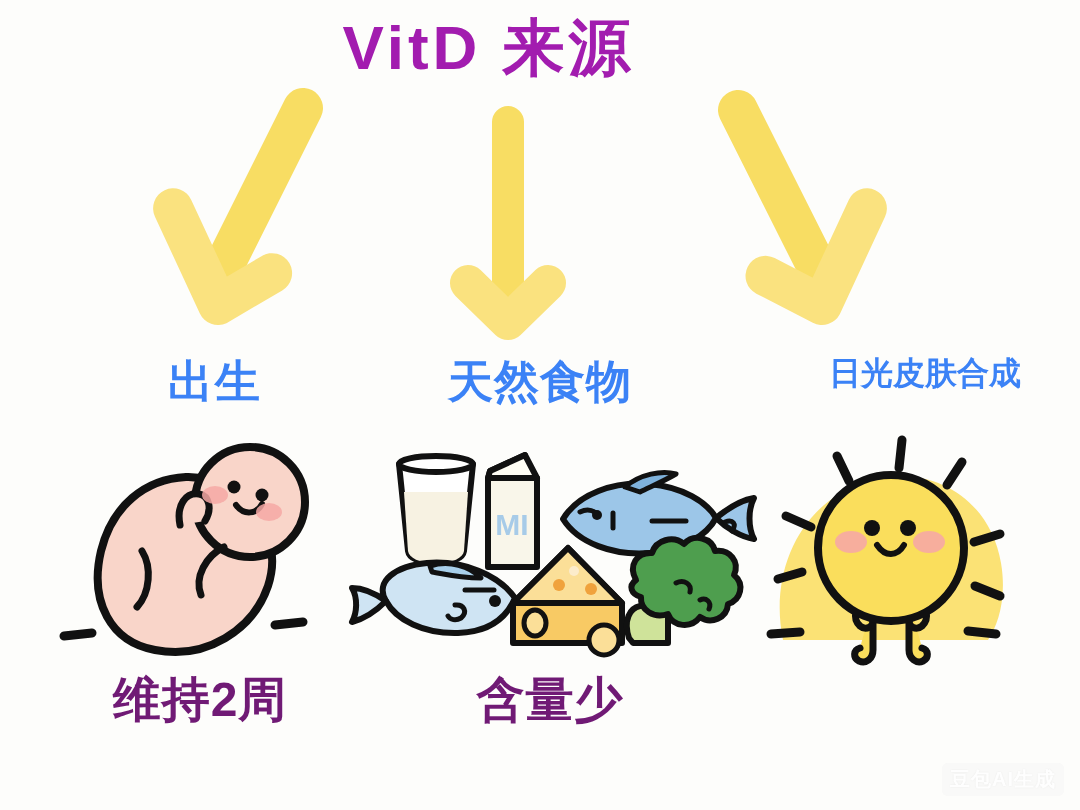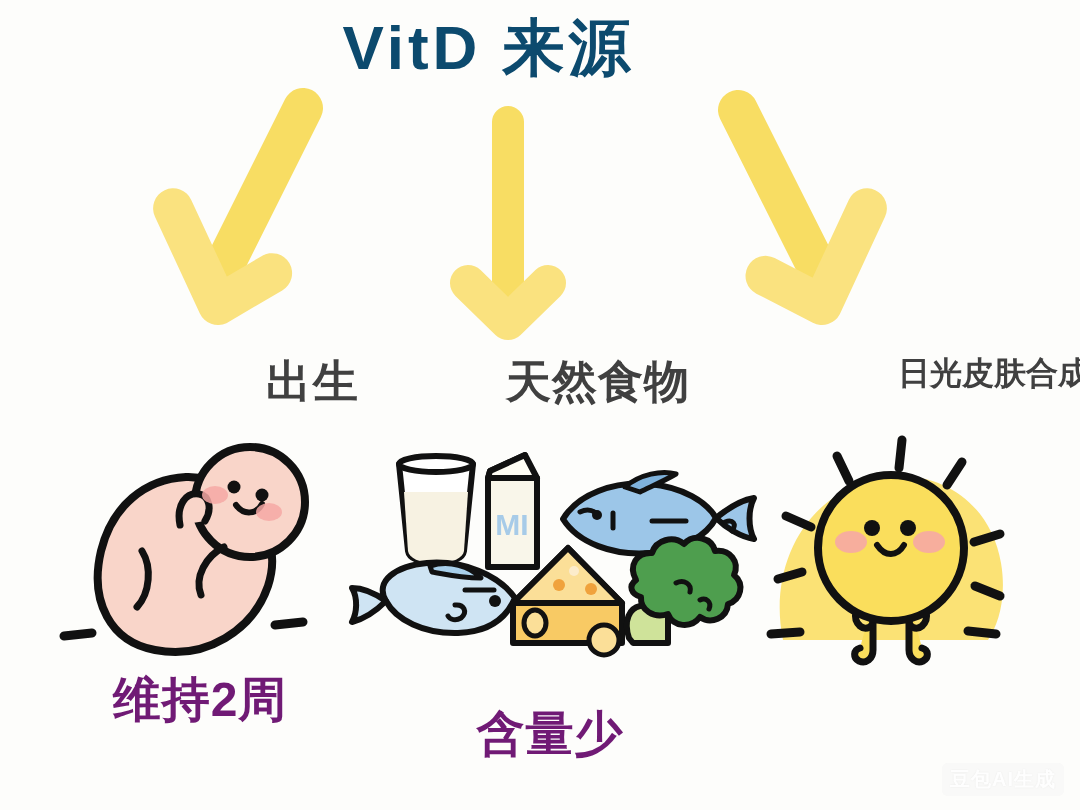--- a/index.html
+++ b/index.html
@@ -24,52 +24,52 @@
 
   
   .title {
     position: absolute;
     left: 0;
     top: 14px;
     width: 977px;
     text-align: center;
     font-size: 62px;
     font-weight: 700;
-    color: #0c4a6e;
+    color: #a21caf;
     letter-spacing: 4px;
     line-height: 1.1;
     white-space: nowrap;
   }
 
   
   .sec-label {
     position: absolute;
     font-size: 45px;
     font-weight: 700;
-    color: #404040;
+    color: #3b82f6;
     letter-spacing: 2px;
     white-space: nowrap;
-    text-align: right;
+    text-align: center;
   }
   .sec-label.l1 { left: 70px;  top: 352px; width: 290px; }
   .sec-label.l2 { left: 390px; top: 352px; width: 300px; letter-spacing: 1px;}
   .sec-label.l3 { left: 760px; top: 352px; width: 330px; letter-spacing: 0px; font-size: 32px;}
 
   
   .cap {
     position: absolute;
     font-size: 48px;
     font-weight: 700;
     color: #701a75;
     letter-spacing: 1px;
     white-space: nowrap;
     text-align: center;
   }
   .cap.c1 { left: 50px;  top: 668px; width: 300px; }
-  .cap.c2 { left: 400px; top: 668px; width: 300px; margin-top: 34px; }
+  .cap.c2 { left: 400px; top: 668px; width: 300px; }
   .cap.c3 { left: 745px; top: 668px; width: 320px; }
 
   
   .watermark {
     position: absolute;
     right: 16px;
     bottom: 14px;
     font-size: 20px;
     font-weight: 700;
     color: #ffffff;

